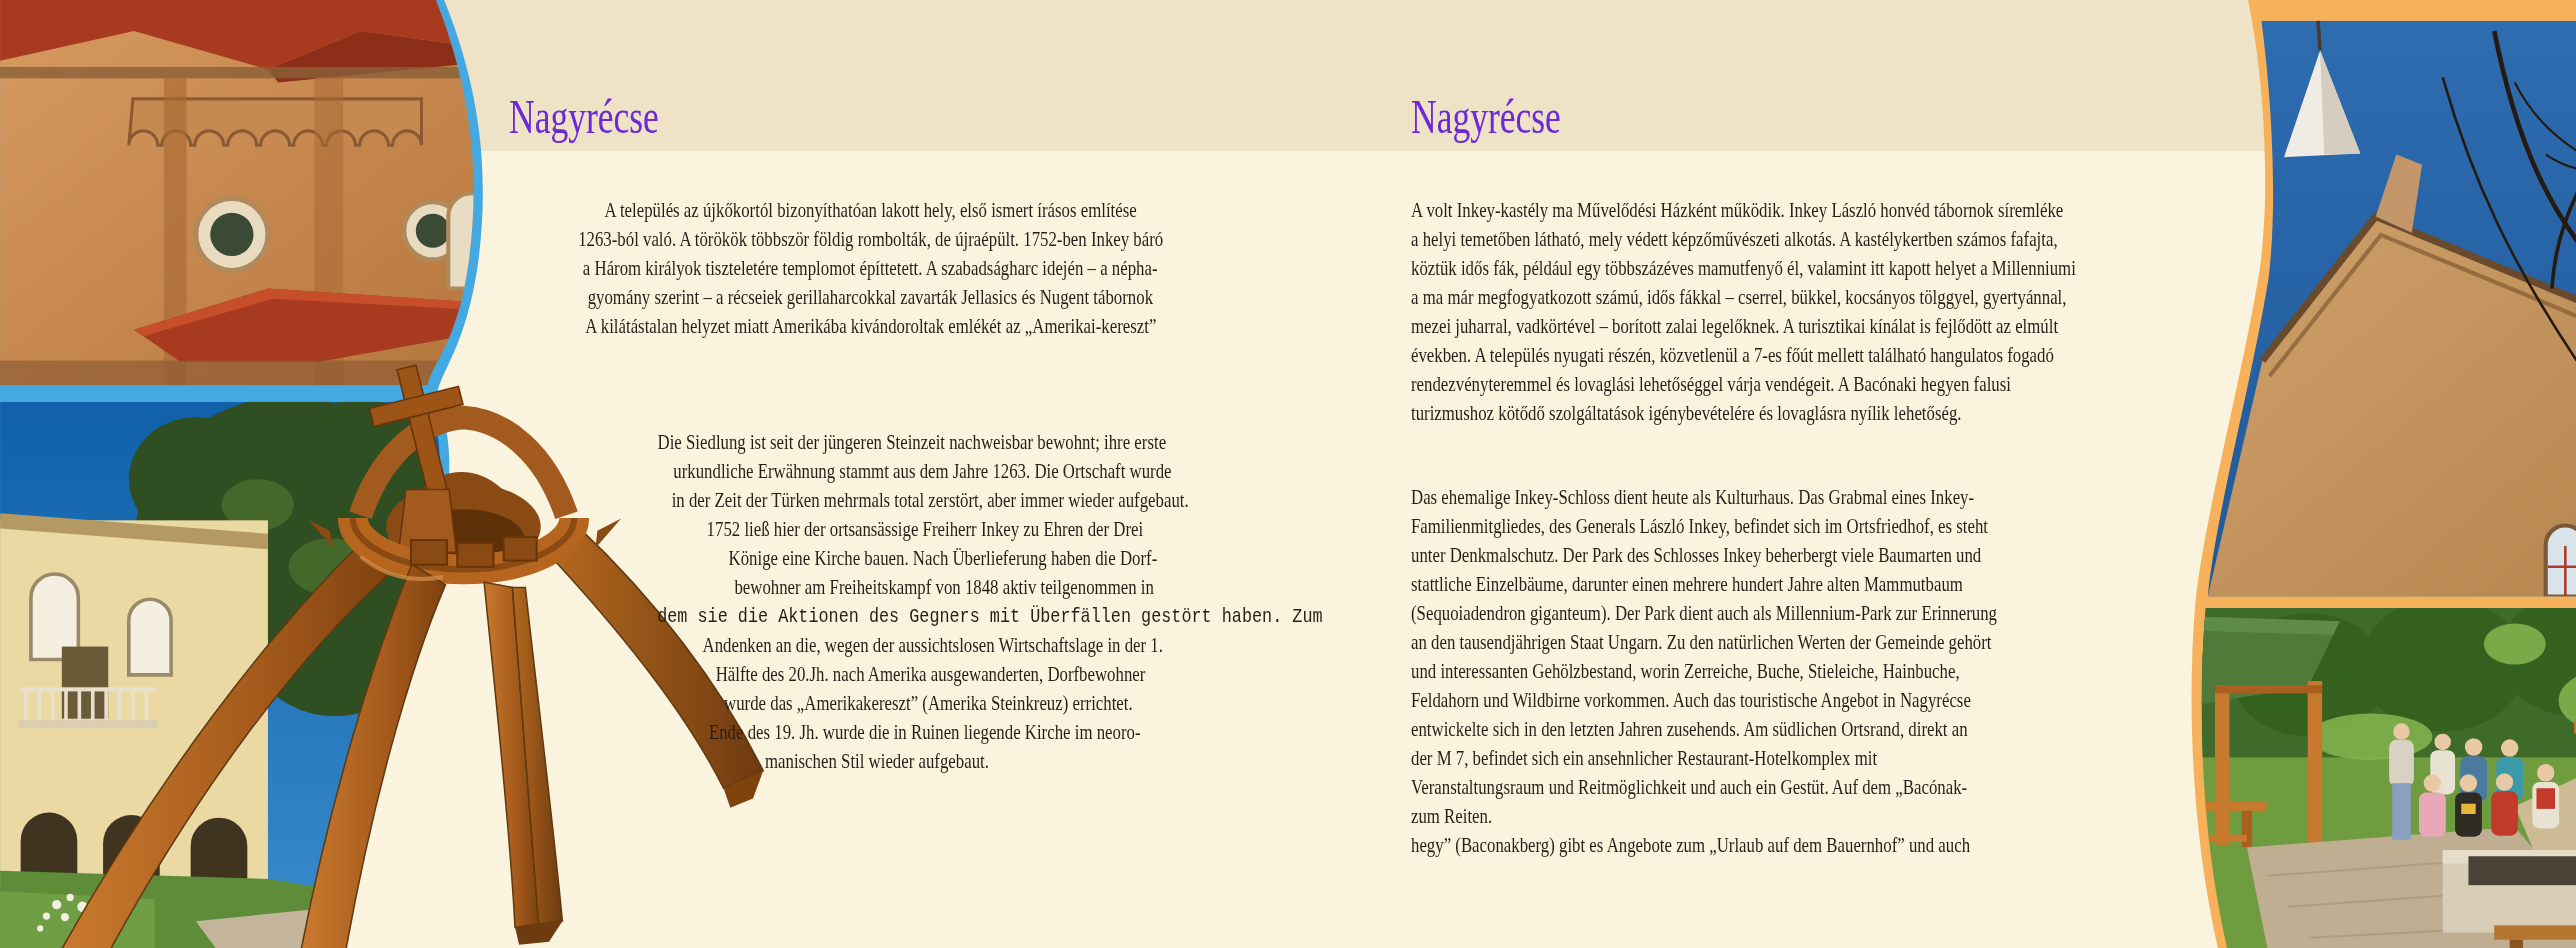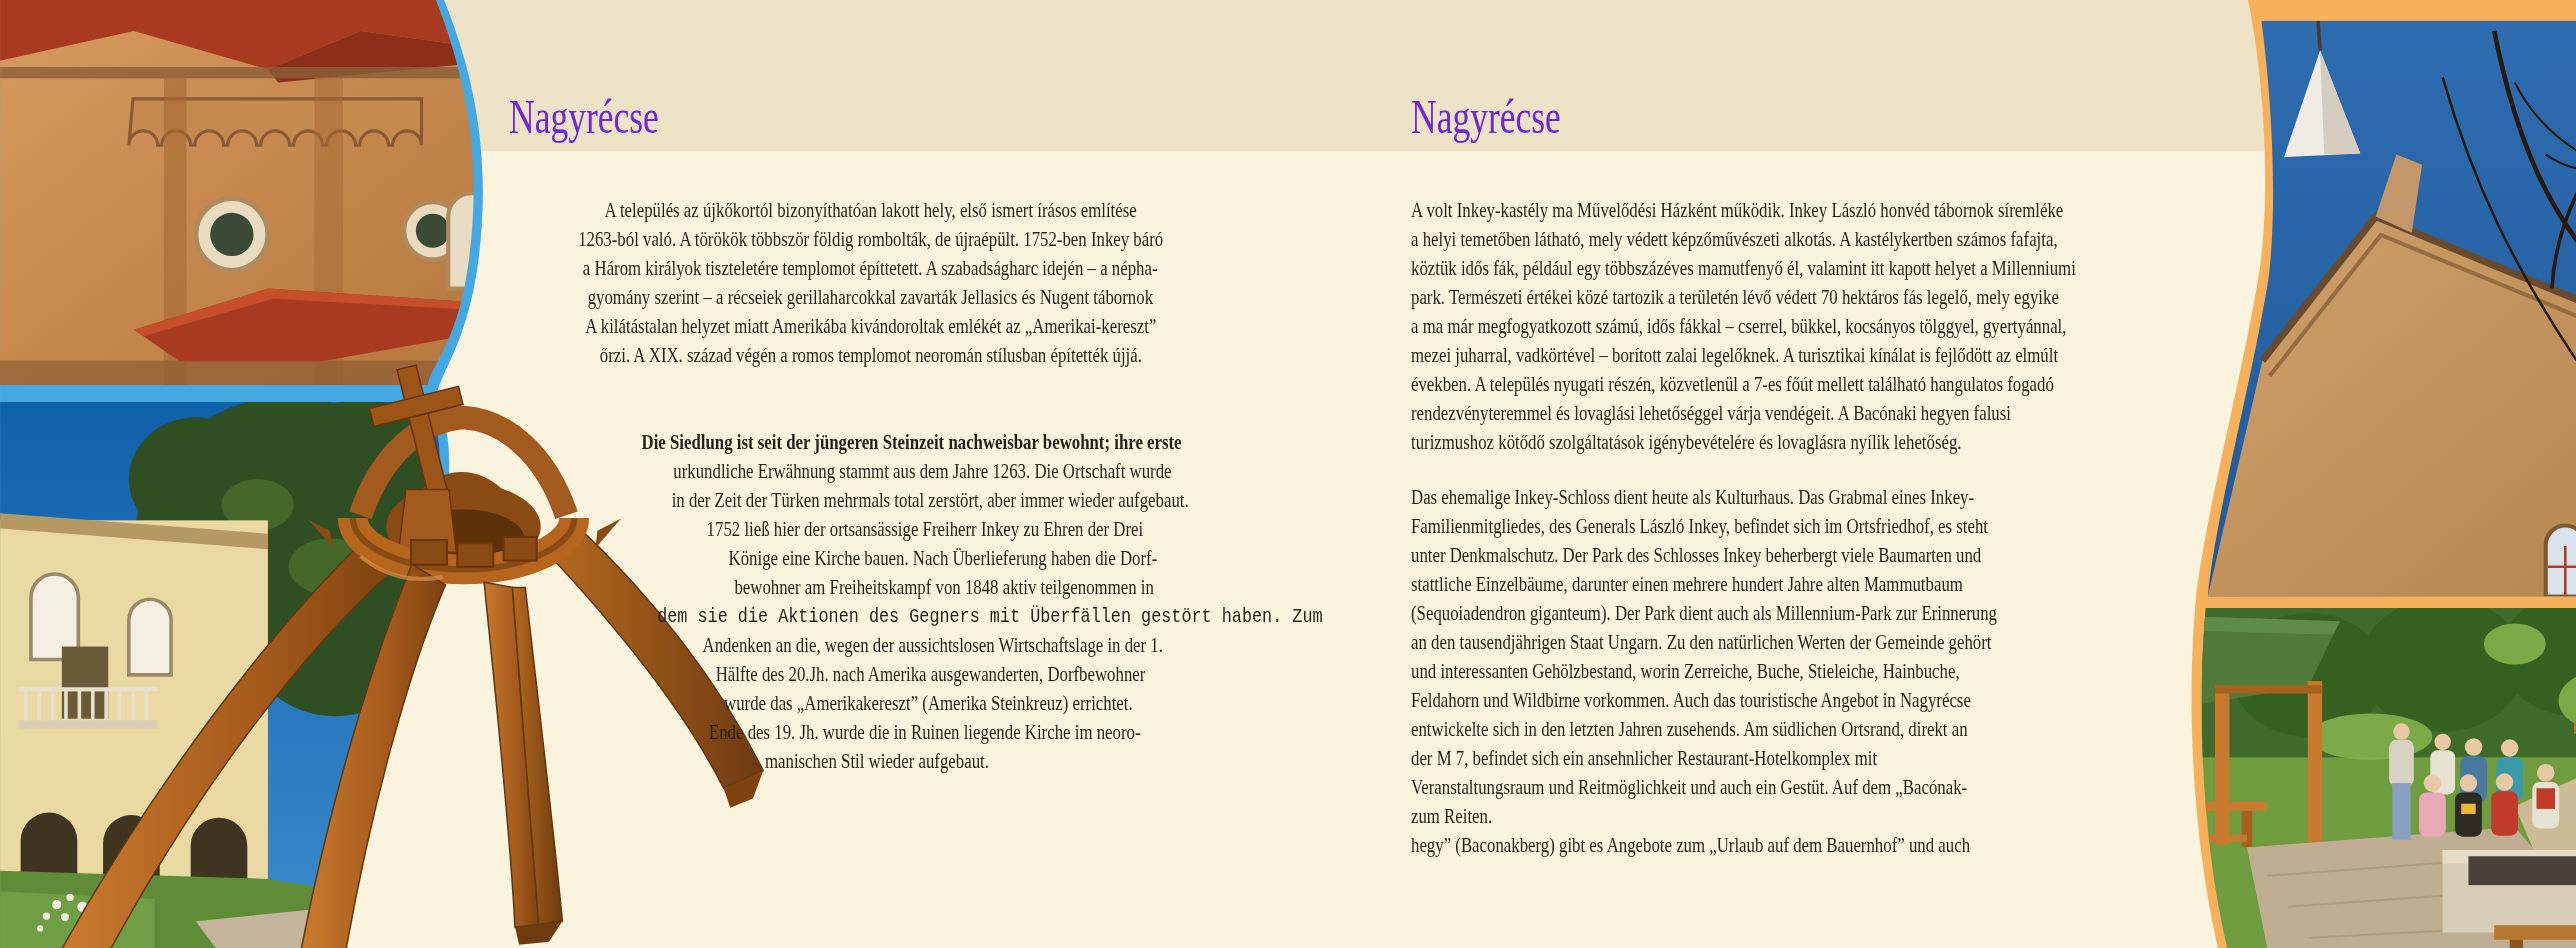--- a/index.html
+++ b/index.html
@@ -14,21 +14,21 @@
   .textblock{position:absolute;z-index:4;color:#251f18;}
   .line{height:29px;line-height:29px;white-space:nowrap;font-size:21px;}
   .cond{display:inline-block;transform:scaleX(.8);}
   .center-align .line{text-align:center;}
   .left-align .cond{transform-origin:left center;}
   .hu-left{left:497px;top:196px;width:747px;}
   .de-left{left:569px;top:428px;width:706px;}
   .hu-right{left:1411px;top:196px;width:835px;}
   .de-right{left:1411px;top:483px;width:835px;}
   
-  .de-left .line:nth-of-type(1){margin-left:-20.6px;font-weight:bold;}
+  .de-left .line:nth-of-type(1){margin-left:-20.6px;}
   .de-left .line:nth-of-type(2){margin-left:0;}
   .de-left .line:nth-of-type(3){margin-left:15.5px;}
   .de-left .line:nth-of-type(4){margin-left:5.2px;}
   .de-left .line:nth-of-type(5){margin-left:41px;}
   .de-left .line:nth-of-type(6){margin-left:44px;}
   .de-left .line:nth-of-type(7){margin-left:4.6px;font-family:Liberation Mono, monospace;}
   .de-left .line:nth-of-type(8){margin-left:20.6px;}
   .de-left .line:nth-of-type(9){margin-left:18px;}
   .de-left .line:nth-of-type(10){margin-left:13px;}
   .de-left .line:nth-of-type(11){margin-left:5.2px;}
@@ -342,21 +342,20 @@
     <span class="cond-t">Nagyrécse</span>
   </div>
 
   <div class="textblock center-align hu-left">
 
   <div class="line"><span class="cond">A település az újkőkortól bizonyíthatóan lakott hely, első ismert írásos említése</span></div>
       <div class="line"><span class="cond">1263-ból való. A törökök többször földig rombolták, de újraépült. 1752-ben Inkey báró</span></div>
       <div class="line"><span class="cond">a Három királyok tiszteletére templomot építtetett. A szabadságharc idején – a népha-</span></div>
       <div class="line"><span class="cond">gyomány szerint – a récseiek gerillaharcokkal zavarták Jellasics és Nugent tábornok</span></div>
       <div class="line"><span class="cond">A kilátástalan helyzet miatt Amerikába kivándoroltak emlékét az „Amerikai-kereszt”</span></div>
-      <div class="line"><span class="cond">őrzi. A XIX. század végén a romos templomot neoromán stílusban építették újjá.</span></div>
     </div>
   <div class="textblock center-align de-left">
 
   <div class="line"><span class="cond">Die Siedlung ist seit der jüngeren Steinzeit nachweisbar bewohnt; ihre erste</span></div>
       <div class="line"><span class="cond">urkundliche Erwähnung stammt aus dem Jahre 1263. Die Ortschaft wurde</span></div>
       <div class="line"><span class="cond">in der Zeit der Türken mehrmals total zerstört, aber immer wieder aufgebaut.</span></div>
       <div class="line"><span class="cond">1752 ließ hier der ortsansässige Freiherr Inkey zu Ehren der Drei</span></div>
       <div class="line"><span class="cond">Könige eine Kirche bauen. Nach Überlieferung haben die Dorf-</span></div>
       <div class="line"><span class="cond">bewohner am Freiheitskampf von 1848 aktiv teilgenommen in</span></div>
       <div class="line"><span class="cond">dem sie die Aktionen des Gegners mit Überfällen gestört haben. Zum</span></div>
@@ -365,21 +364,20 @@
       <div class="line"><span class="cond">wurde das „Amerikakereszt” (Amerika Steinkreuz) errichtet.</span></div>
       <div class="line"><span class="cond">Ende des 19. Jh. wurde die in Ruinen liegende Kirche im neoro-</span></div>
       <div class="line"><span class="cond">manischen Stil wieder aufgebaut.</span></div>
     </div>
 
   <div class="textblock left-align hu-right">
 
   <div class="line"><span class="cond">A volt Inkey-kastély ma Művelődési Házként működik. Inkey László honvéd tábornok síremléke</span></div>
       <div class="line"><span class="cond">a helyi temetőben látható, mely védett képzőművészeti alkotás. A kastélykertben számos fafajta,</span></div>
       <div class="line"><span class="cond">köztük idős fák, például egy többszázéves mamutfenyő él, valamint itt kapott helyet a Millenniumi</span></div>
-      <div class="line"><span class="cond">park. Természeti értékei közé tartozik a területén lévő védett 70 hektáros fás legelő, mely egyike</span></div>
       <div class="line"><span class="cond">a ma már megfogyatkozott számú, idős fákkal – cserrel, bükkel, kocsányos tölggyel, gyertyánnal,</span></div>
       <div class="line"><span class="cond">mezei juharral, vadkörtével – borított zalai legelőknek. A turisztikai kínálat is fejlődött az elmúlt</span></div>
       <div class="line"><span class="cond">években. A település nyugati részén, közvetlenül a 7-es főút mellett található hangulatos fogadó</span></div>
       <div class="line"><span class="cond">rendezvényteremmel és lovaglási lehetőséggel várja vendégeit. A Bacónaki hegyen falusi</span></div>
       <div class="line"><span class="cond">turizmushoz kötődő szolgáltatások igénybevételére és lovaglásra nyílik lehetőség.</span></div>
     </div>
   <div class="textblock left-align de-right">
 
   <div class="line"><span class="cond">Das ehemalige Inkey-Schloss dient heute als Kulturhaus. Das Grabmal eines Inkey-</span></div>
       <div class="line"><span class="cond">Familienmitgliedes, des Generals László Inkey, befindet sich im Ortsfriedhof, es steht</span></div>

